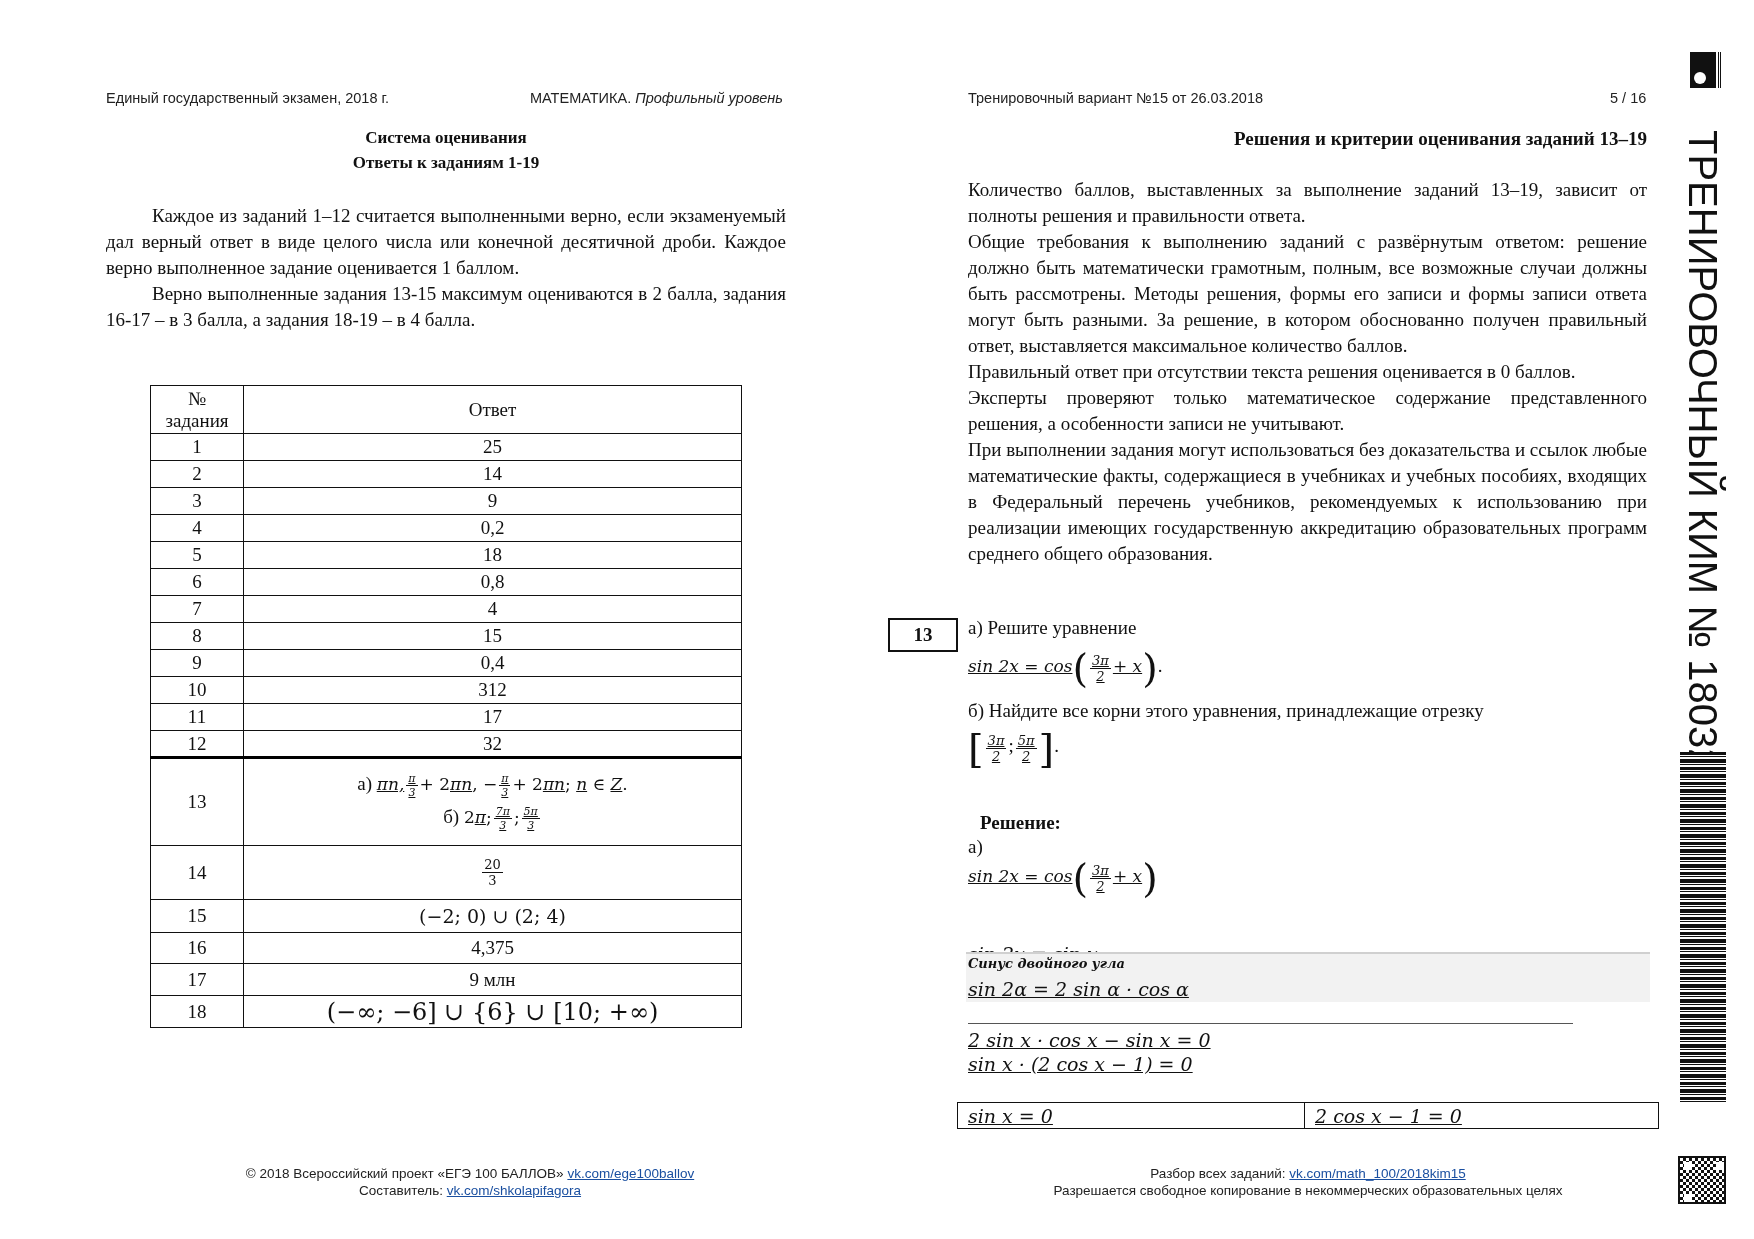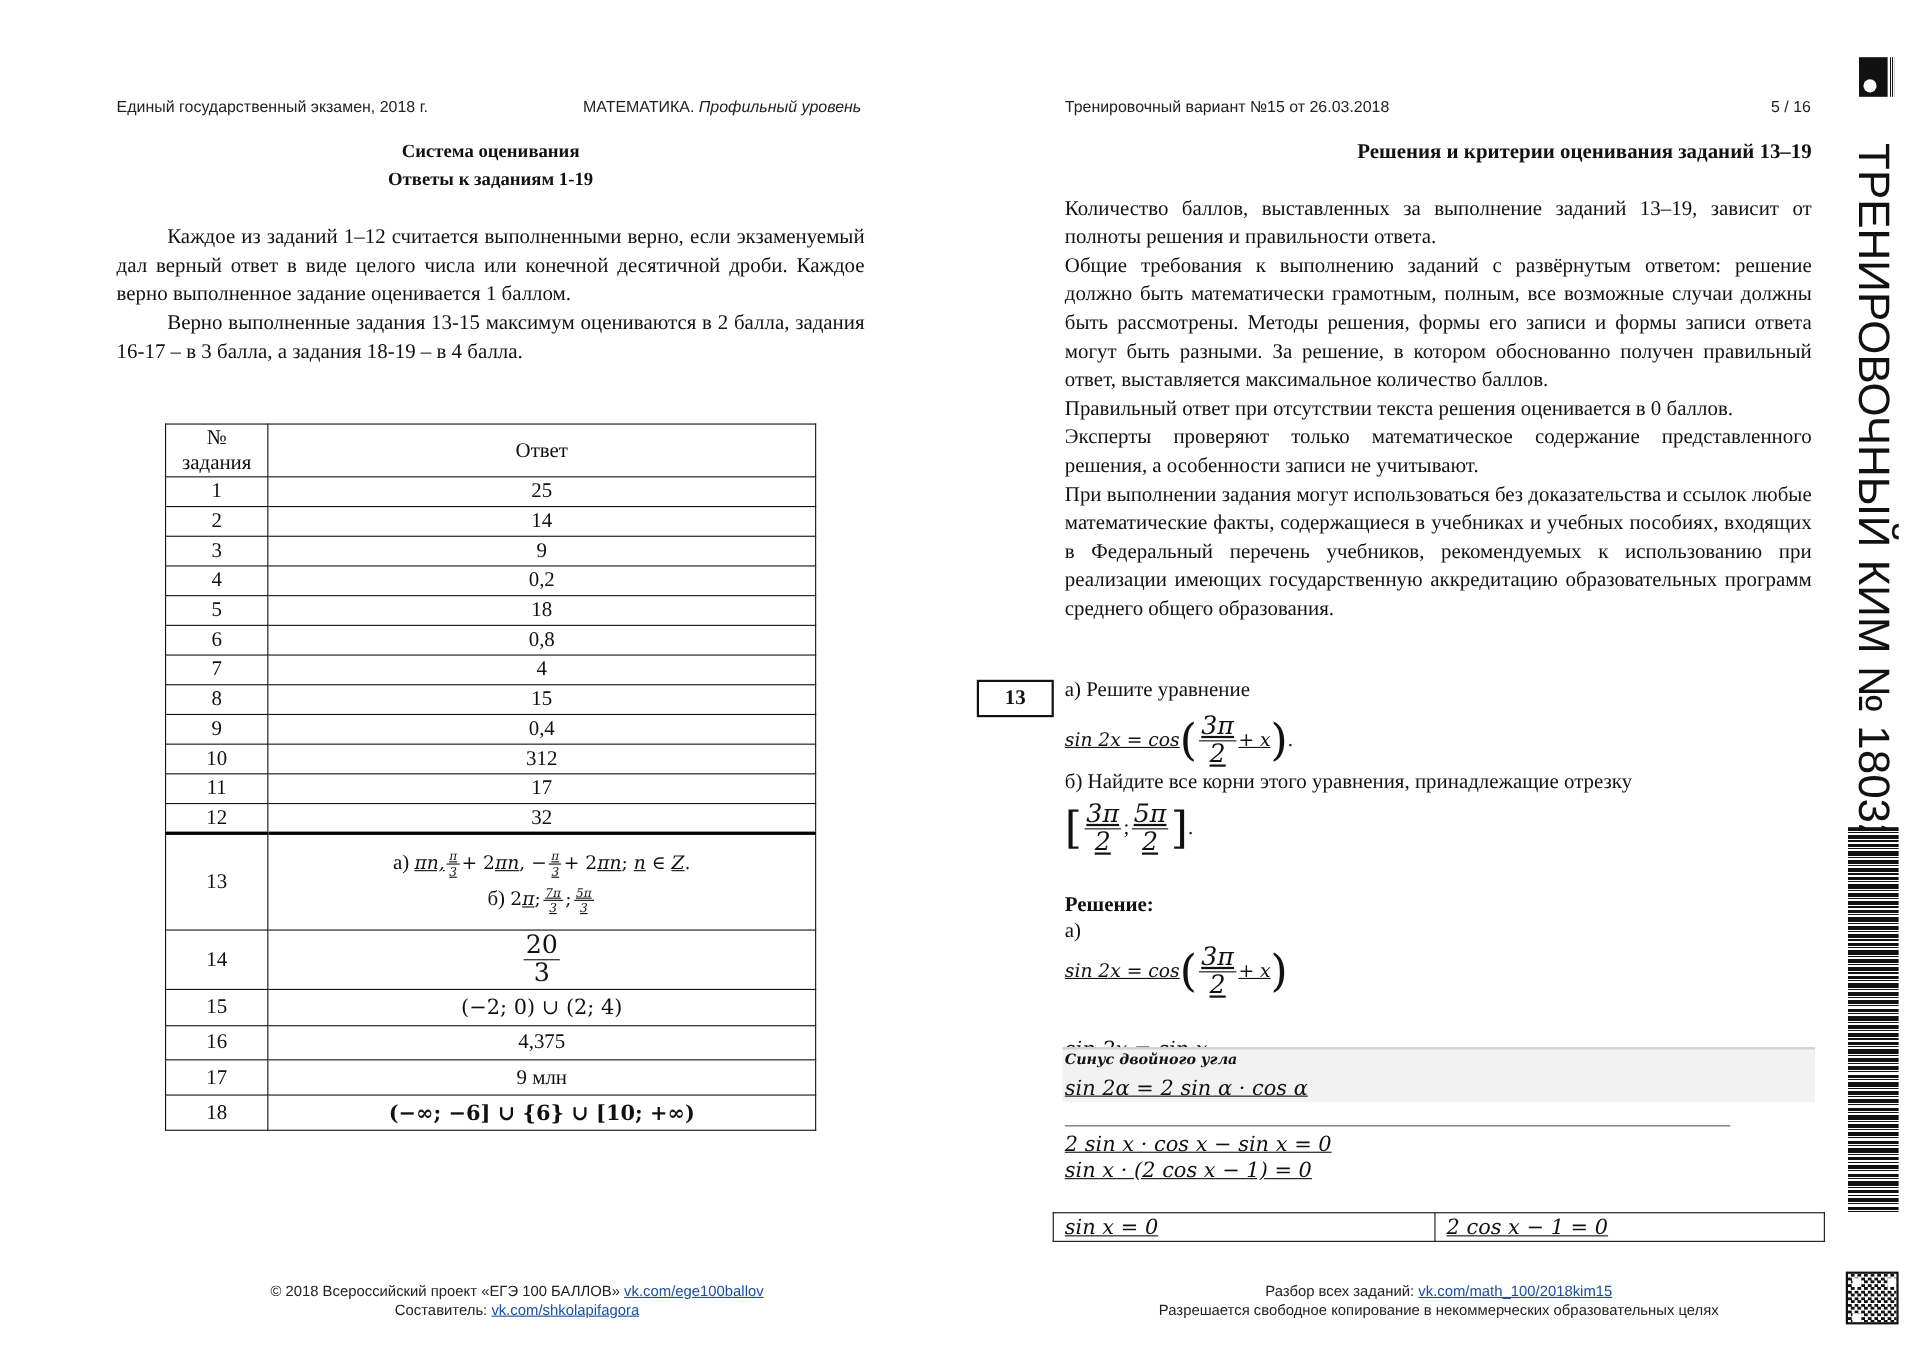--- a/index.html
+++ b/index.html
@@ -21,21 +21,21 @@
   table.ans td.num { width: 93px; }
   table.ans tr.hdrrow td { height: 48px; line-height: 22px; }
   table.ans tr.r { height: 27px; }
   table.ans tr.thick td { border-top: 3px solid #000; }
   .m { font-family: "DejaVu Serif", serif; font-style: italic; font-size: 17px; text-decoration: underline; }
   .mu { font-family: "DejaVu Serif", serif; font-size: 17px; }
   .frac { display: inline-block; vertical-align: middle; text-align: center; line-height: 1; margin: 0 2px; }
   .frac > span { display: block; padding: 1px 2px; }
   .frac > span.top { border-bottom: 1px solid #111; }
   .frac.sm { font-size: 11px; }
-  .frac.lg { font-size: 23px; }
+  .frac.lg { font-size: 13px; }
 
   
   .rtext { position: absolute; left: 968px; width: 679px; font-size: 19px; line-height: 26px; text-align: justify; }
   .taskbox { position: absolute; left: 888px; top: 618px; width: 70px; height: 34px; border: 2px solid #111; font-weight: bold; font-size: 19px; text-align: center; line-height: 30px; }
   .mline { position: absolute; left: 968px; font-size: 19px; white-space: nowrap; }
   .big-paren { font-size: 40px; font-weight: 200; vertical-align: middle; line-height: 1; font-family: "DejaVu Serif", serif; }
   .big-brack { font-size: 40px; vertical-align: middle; line-height: 1; font-family: "DejaVu Serif", serif; }
 
   .hintbox { position: absolute; left: 966px; top: 952px; width: 684px; height: 50px; background: #f2f2f2; border-top: 2px solid #d0d0d0; }
   .hint-title { position: absolute; left: 968px; top: 956px; font-family: "DejaVu Serif", serif; font-style: italic; font-weight: bold; font-size: 13px; }
@@ -165,21 +165,21 @@
   <tr style="height:31px;">
         <td class="num">16</td>
         <td>4,375</td>
       </tr>
   <tr style="height:32px;">
         <td class="num">17</td>
         <td>9 млн</td>
       </tr>
   <tr style="height:32px;">
         <td class="num">18</td>
-        <td class="mu" style="font-size:19px;font-weight:bold;">(−∞; −6] ∪ {6} ∪ [10; +∞)</td>
+        <td class="mu" style="font-size:24px;">(−∞; −6] ∪ {6} ∪ [10; +∞)</td>
       </tr>
 </tbody>
   </table>
 
 <div class="abs" style="left:968px; width:679px; top:128px; text-align:right; font-weight:bold; font-size:19px;">Решения и критерии оценивания заданий 13–19</div>
 
 <div class="rtext" style="top:177px;">
   <p>Количество баллов, выставленных за выполнение заданий 13–19, зависит от полноты решения и правильности ответа.</p>
   <p>Общие требования к выполнению заданий с развёрнутым ответом: решение должно быть математически грамотным, полным, все возможные случаи должны быть рассмотрены. Методы решения, формы его записи и формы записи ответа могут быть разными. За решение, в котором обоснованно получен правильный ответ, выставляется максимальное количество баллов.</p>
   <p>Правильный ответ при отсутствии текста решения оценивается в 0 баллов.</p>
@@ -191,21 +191,21 @@
 
 <div class="mline" style="top:617px;">а) Решите уравнение</div>
 <div class="mline" style="top:648px;">
   <span class="m">sin 2x = cos</span><span class="big-paren">(</span><span class="frac lg m"><span class="top">3π</span><span>2</span></span><span class="m">+ x</span><span class="big-paren">)</span><span>.</span>
 </div>
 <div class="mline" style="top:700px;">б) Найдите все корни этого уравнения, принадлежащие отрезку</div>
 <div class="mline" style="top:728px;">
   <span class="big-brack">[</span><span class="frac lg m"><span class="top">3π</span><span>2</span></span><span>;</span><span class="frac lg m"><span class="top">5π</span><span>2</span></span><span class="big-brack">]</span><span>.</span>
 </div>
 
-<div class="mline" style="top:812px; font-weight:bold;">Решение:</div>
+<div class="mline" style="top:812px; font-weight:bold;margin-left:12px;">Решение:</div>
 <div class="mline" style="top:836px;">а)</div>
 <div class="mline" style="top:858px;">
   <span class="m">sin 2x = cos</span><span class="big-paren">(</span><span class="frac lg m"><span class="top">3π</span><span>2</span></span><span class="m">+ x</span><span class="big-paren">)</span>
 </div>
 <div class="mline m" style="top:907px;margin-top:36px;">sin 2x = sin x</div>
 
 <div class="hintbox"></div>
 <div class="hint-title">Синус двойного угла</div>
 <div class="mline m" style="top:978px;">sin 2α = 2 sin α · cos α</div>
 <div class="hr-line"></div>

